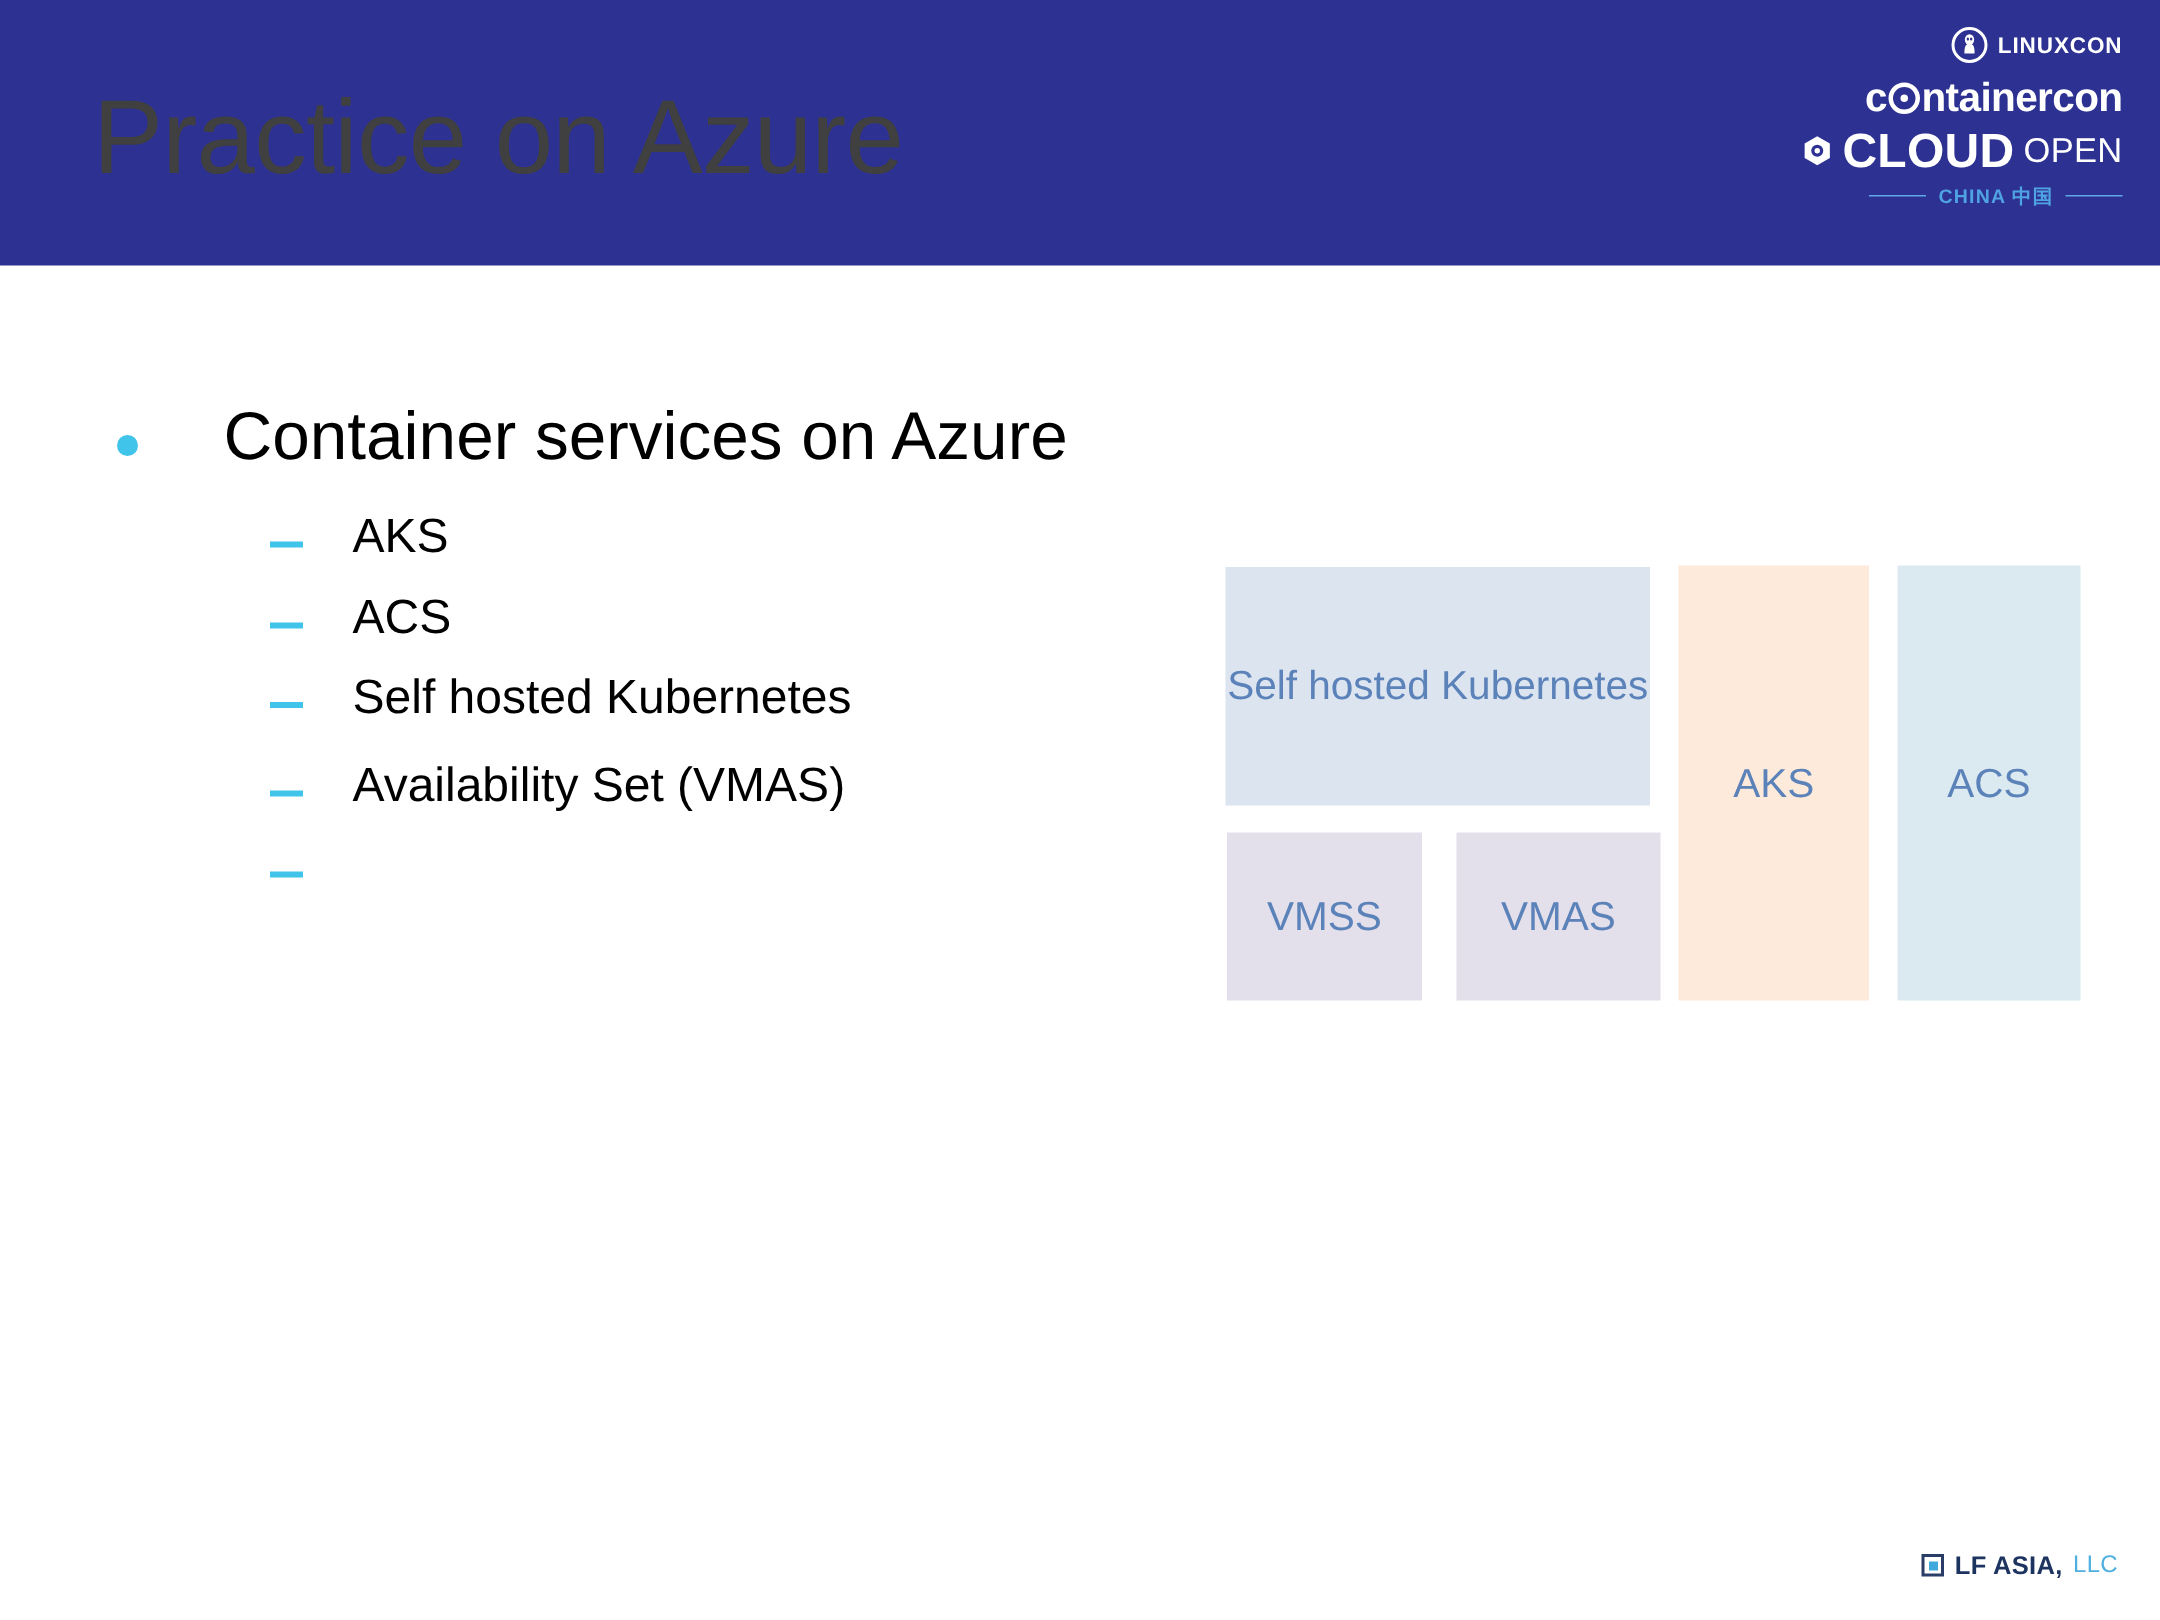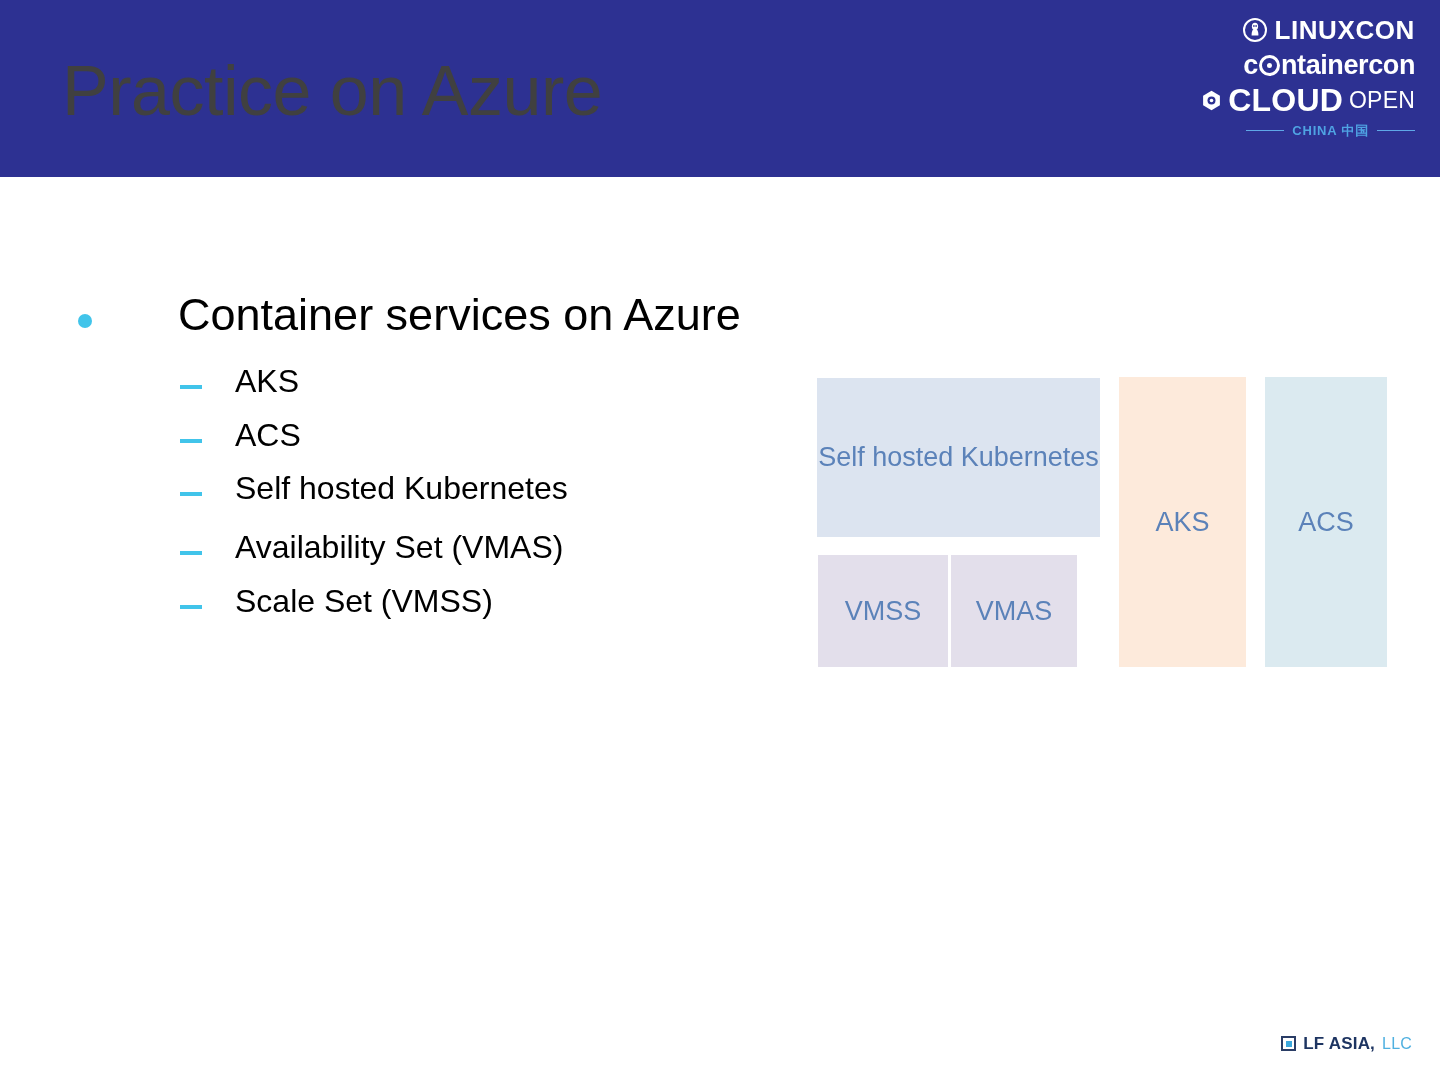--- a/index.html
+++ b/index.html
@@ -52,21 +52,21 @@
 
   .logo-row {
     display: flex;
     align-items: center;
     justify-content: flex-end;
     gap: 7px;
   }
 
   .logo-linuxcon { height: 30px; }
   .logo-linuxcon .lc-text {
-    font-size: 26px;
+    font-size: 15px;
     font-weight: 700;
     letter-spacing: 0.6px;
     line-height: 1;
   }
 
   .penguin-badge {
     width: 24px; height: 24px;
     border-radius: 50%;
     border: 2px solid #ffffff;
     display: flex; align-items: center; justify-content: center;
@@ -220,21 +220,21 @@
     text-align: center;
     font-size: 27px;
     font-weight: 400;
     line-height: 1.35;
     color: #5b82b9;
     pointer-events: auto;
   }
 
   .blk-selfhosted { left: 817px;  top: 378px; width: 283px; height: 159px; }
   .blk-vmss       { left: 818px;  top: 555px; width: 130px; height: 112px; }
-  .blk-vmas       { left: 951px;  top: 555px; width: 126px; height: 112px; }
+  .blk-vmas       { left: 971px;  top: 555px; width: 136px; height: 112px; }
   .blk-aks        { left: 1119px; top: 377px; width: 127px; height: 290px; }
   .blk-acs        { left: 1265px; top: 377px; width: 122px; height: 290px; }
 
   
   .footer-logo {
     position: absolute;
     right: 28px;
     bottom: 28px;
     display: flex;
     align-items: center;
@@ -309,21 +309,21 @@
     <div class="logo-china">
       <span class="china-rule"></span>
       <span class="china-text" style="color: rgb(79, 163, 227);">CHINA 中国</span>
       <span class="china-rule"></span>
     </div>
 
   </div>
 
   <div class="content">
 
-    <div class="bullet-l1" style="margin-top:112px;gap:29px;">
+    <div class="bullet-l1" style="margin-top:88px;">
       <span class="dot" style="background: rgb(65, 196, 234);"></span>
       <span class="l1-text">Container services on Azure</span>
     </div>
 
     <div class="bullet-l2" style="margin-top:22px;">
       <span class="dash" style="background: rgb(65, 196, 234);"></span>
       <span class="l2-text">AKS</span>
     </div>
 
     <div class="bullet-l2" style="margin-top:17px;">
@@ -337,21 +337,20 @@
     </div>
 
 
     <div class="bullet-l2" style="margin-top:22px;">
       <span class="dash" style="background: rgb(65, 196, 234);"></span>
       <span class="l2-text">Availability Set (VMAS)</span>
     </div>
 
     <div class="bullet-l2" style="margin-top:17px;">
       <span class="dash" style="background: rgb(65, 196, 234);"></span>
-      <span class="l2-text">Scale Set (VMSS)</span>
     </div>
 
   </div>
 
   <div class="diagram">
 
     <div class="blk blk-selfhosted" style="background: rgb(220, 228, 240); color: rgb(91, 130, 185);">Self hosted Kubernetes</div>
 
     <div class="blk blk-vmss" style="background: rgb(227, 223, 235); color: rgb(91, 130, 185);">VMSS</div>
 

